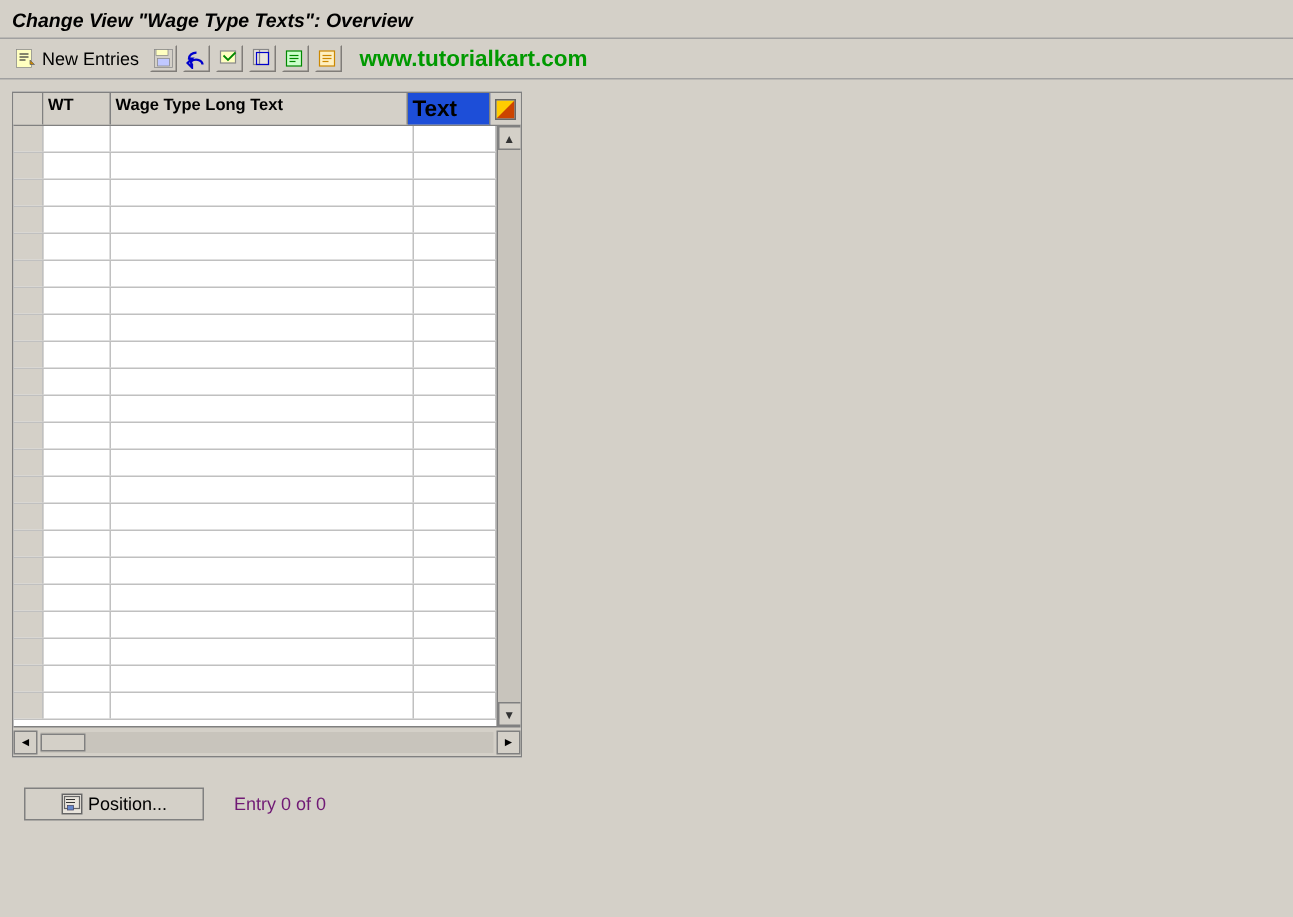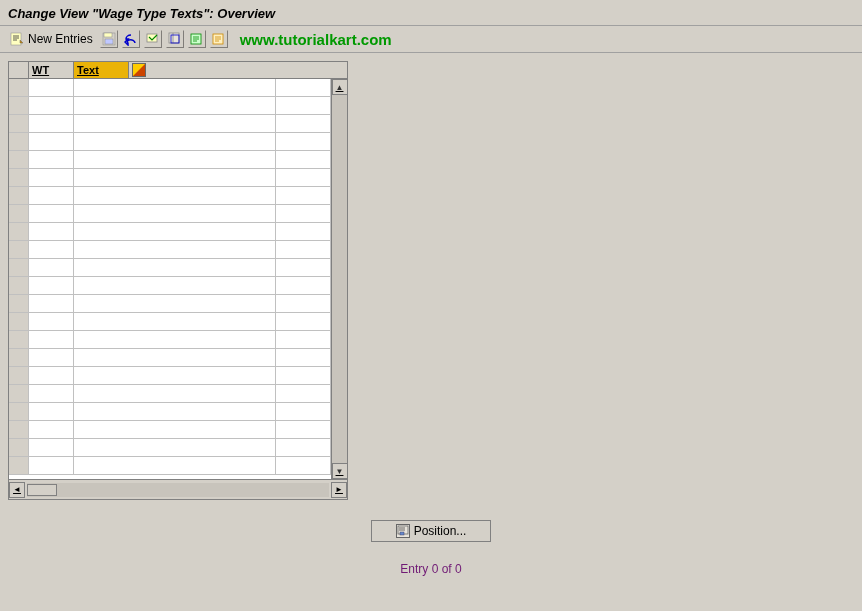--- a/index.html
+++ b/index.html
@@ -60,21 +60,20 @@
       font-size: 15px;
       font-weight: bold;
       margin-left: 8px;
     }
 
     
     .main-content {
       display: flex;
       padding: 8px;
       gap: 12px;
-      text-decoration: underline;
     }
 
     
     .table-container {
       background: #ffffff;
       border: 1px solid #808080;
       width: 340px;
       flex-shrink: 0;
     }
 
@@ -110,23 +109,23 @@
       font-size: 11px;
       color: #000;
       background: #d4d0c8;
     }
 
     .col-text {
       width: 55px;
       padding: 2px 3px;
       border-right: 1px solid #808080;
       font-weight: bold;
-      font-size: 11px;
+      font-size: 15px;
       color: #000;
-      background: #eab308;
+      background: #1d4ed8;
     }
 
     .col-config {
       width: 20px;
       min-width: 20px;
       background: #d4d0c8;
       display: flex;
       align-items: center;
       justify-content: center;
       cursor: pointer;
@@ -235,21 +234,20 @@
       margin-top: 1px;
     }
 
     
     .footer {
       display: flex;
       align-items: center;
       padding: 8px 16px;
       gap: 20px;
       margin-top: 4px;
-      flex-direction: column;
     }
 
     .position-btn {
       display: flex;
       align-items: center;
       gap: 4px;
       border: 1px solid #808080;
       background: #d4d0c8;
       padding: 3px 12px;
       cursor: pointer;
@@ -365,20 +363,21 @@
   <span class="watermark">www.tutorialkart.com</span>
 </div>
 
 <div class="main-content">
 
   <div class="table-container">
 
     <div class="table-header">
       <div class="col-selector"></div>
       <div class="col-wt">WT</div>
+      <div class="col-long-text">Wage Type Long Text</div>
       <div class="col-text">Text</div>
       <div class="col-config">
         <div style="width:14px;height:14px;border:1px solid #666;background:linear-gradient(135deg,#ffcc00 0%,#ffcc00 49%,#cc4400 51%,#cc4400 100%);"></div>
       </div>
     </div>
 
     <div class="table-scroll-area">
       <div class="table-rows-area" id="table-rows">
           <div class="table-row-wrapper">
     <div class="row-selector"></div>

